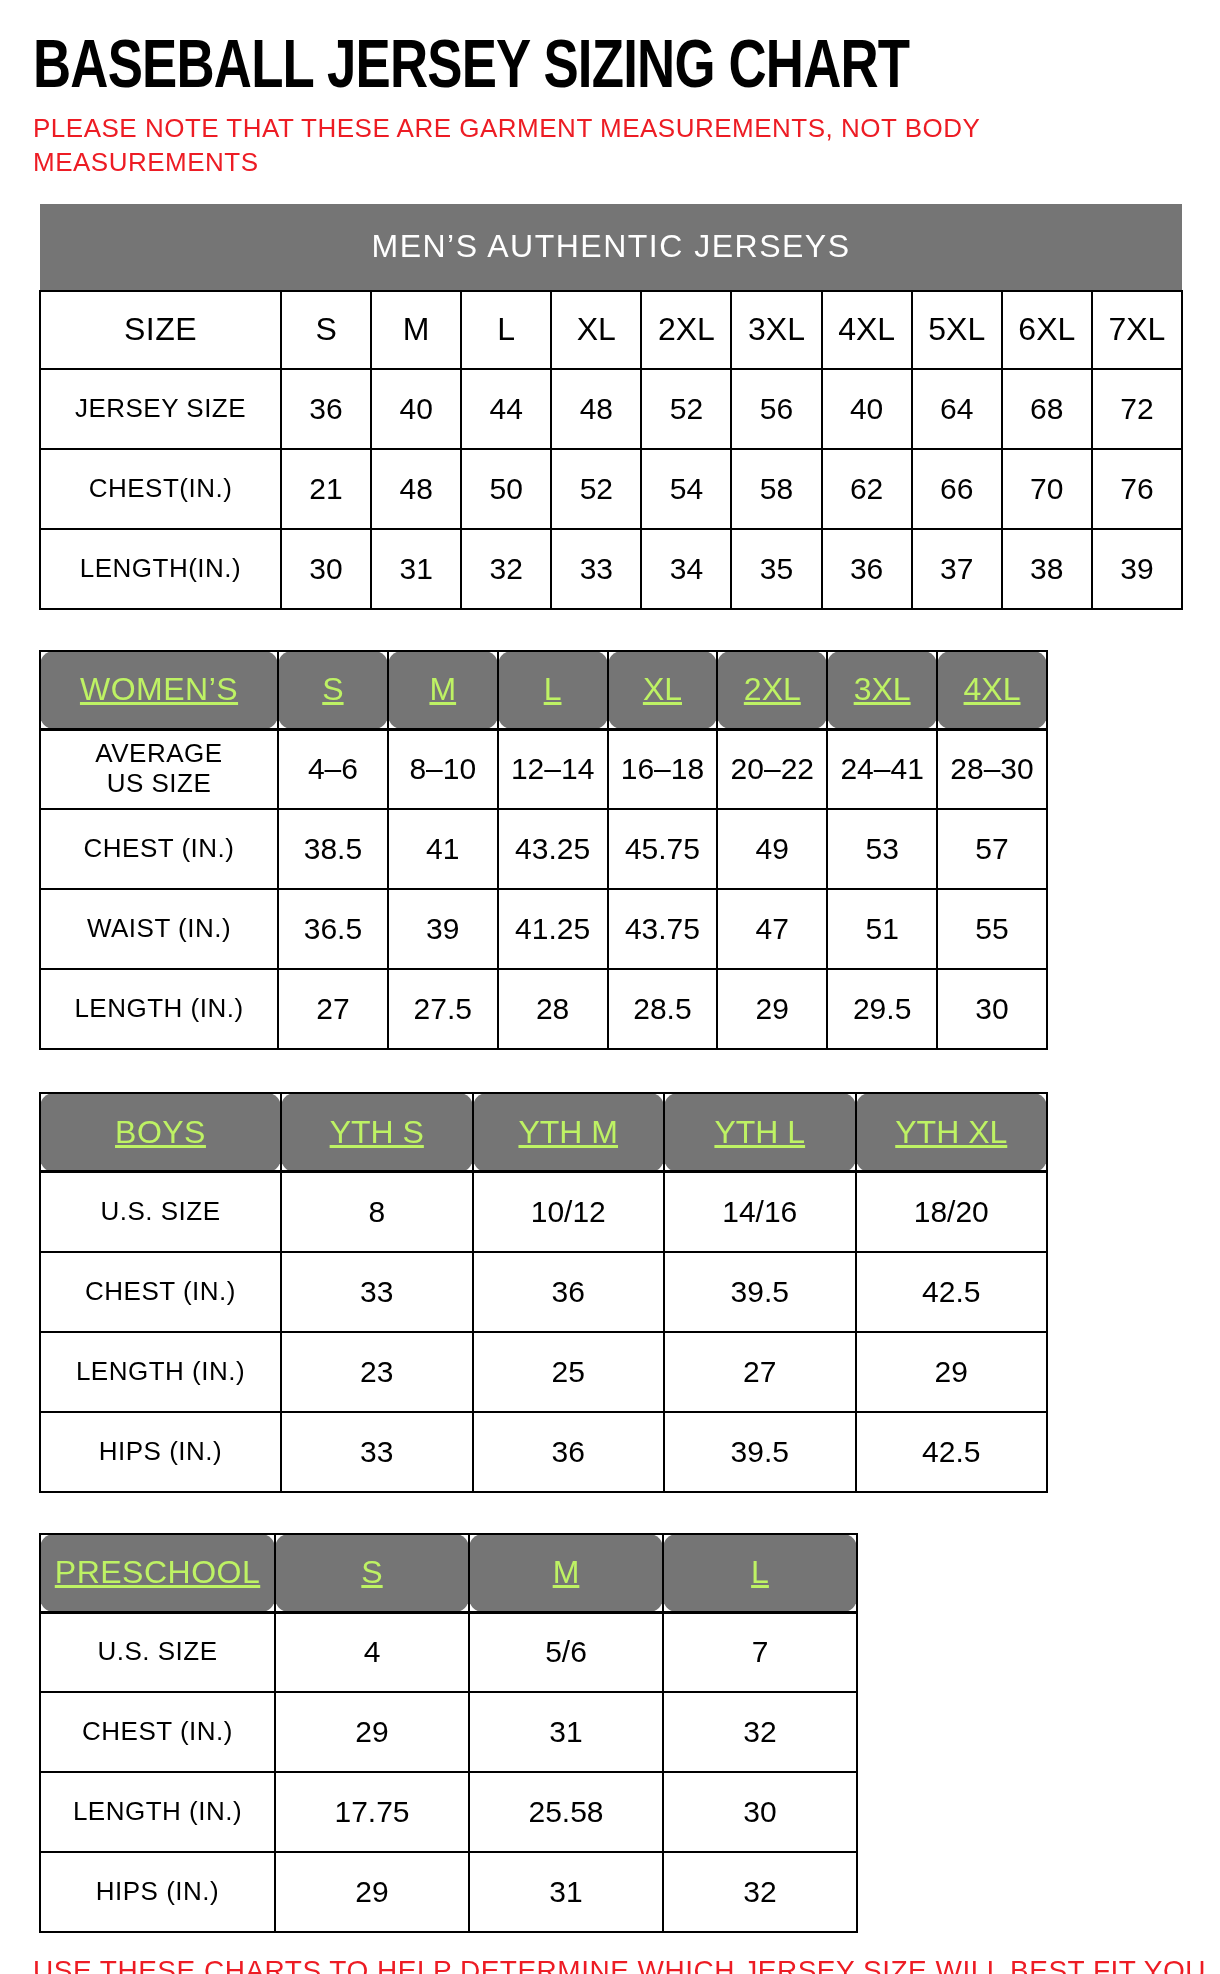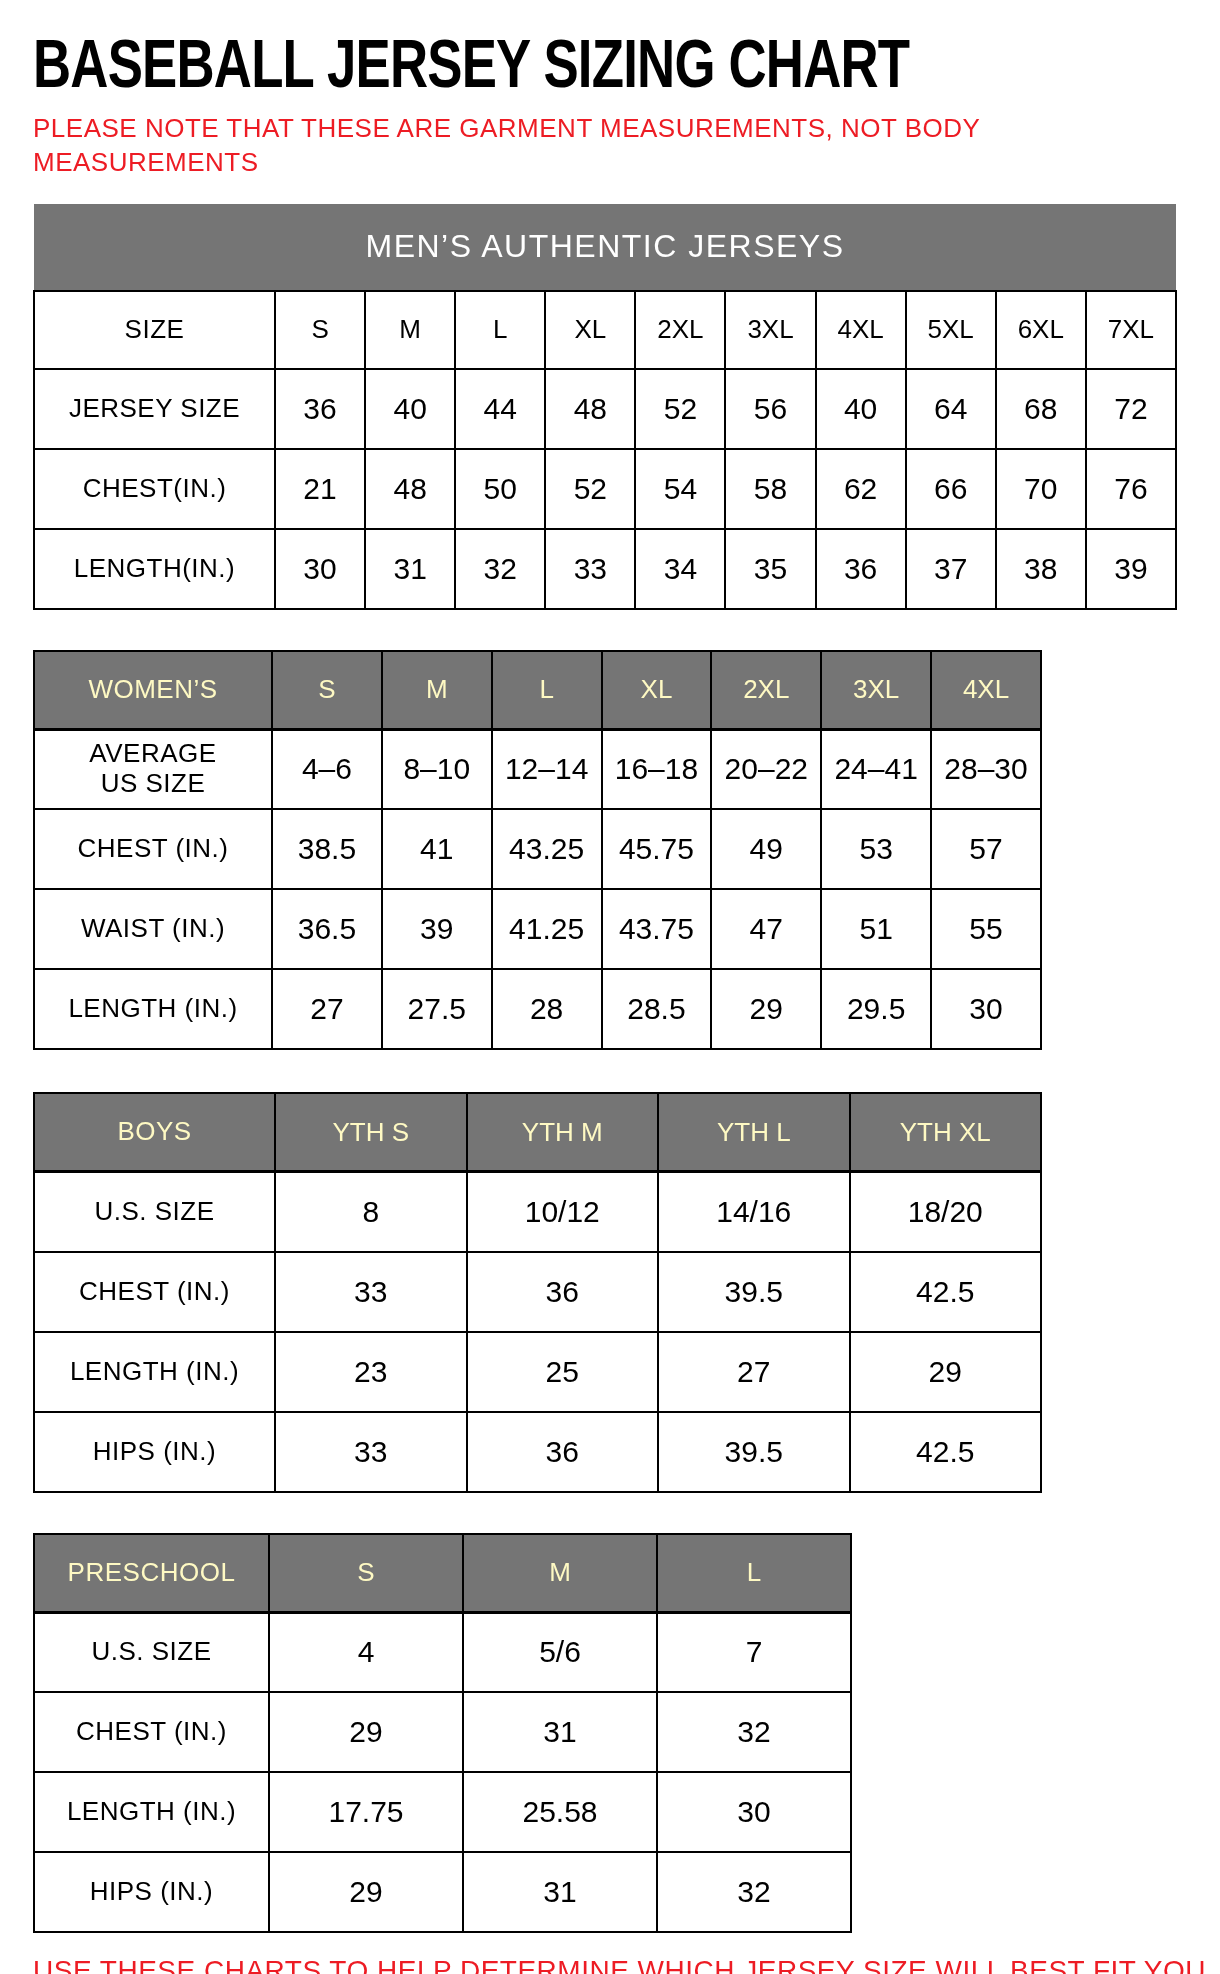--- a/index.html
+++ b/index.html
@@ -32,20 +32,21 @@
     color: #ED1C24;
     font-size: 26px;
     line-height: 1.3;
     white-space: pre-line;
     letter-spacing: 0.5px;
   }
   table.sizing {
     border-collapse: collapse;
     table-layout: fixed;
     margin-top: 40px;
+    margin-left: 6px;
   }
   #tbl-mens      { width: 1144px; margin-top: 24px; }
   #tbl-womens    { width: 1009px; }
   #tbl-boys      { width: 1009px; margin-top: 42px; padding-left: 8px; }
   #tbl-preschool { width: 819px;  }
   #tbl-mens      col.label-col { width: 241px; }
   #tbl-womens    col.label-col { width: 238px; }
   #tbl-boys      col.label-col { width: 241px; }
   #tbl-preschool col.label-col { width: 235px; }
 
@@ -58,25 +59,26 @@
     overflow: hidden;
   }
   tr.banner-row th {
     border: none;
     background: #757575;
     color: #ffffff;
     height: 86px;
     font-size: 32px;
     letter-spacing: 1.5px;
   }
-  tr.hdr-row th { height: 76px; font-size: 26px; }
+  tr.hdr-row th { height: 76px; font-size: 32px; border-radius: 14px; }
   tr.hdr-row.gray-hdr th {
     background: #757575;
-    color: #fef9c3;
+    color: #bef264;
     border-bottom-width: 3px;
+    text-decoration: underline;
   }
   tr.hdr-row.white-hdr th { background: #ffffff; color: #000; }
   tr.data-row { height: 80px; }
   td.num-cell { font-size: 30px; }
   .label-cell {
     font-size: 26px;
     white-space: pre-line;
     line-height: 1.15;
     letter-spacing: 0.5px;
   }

